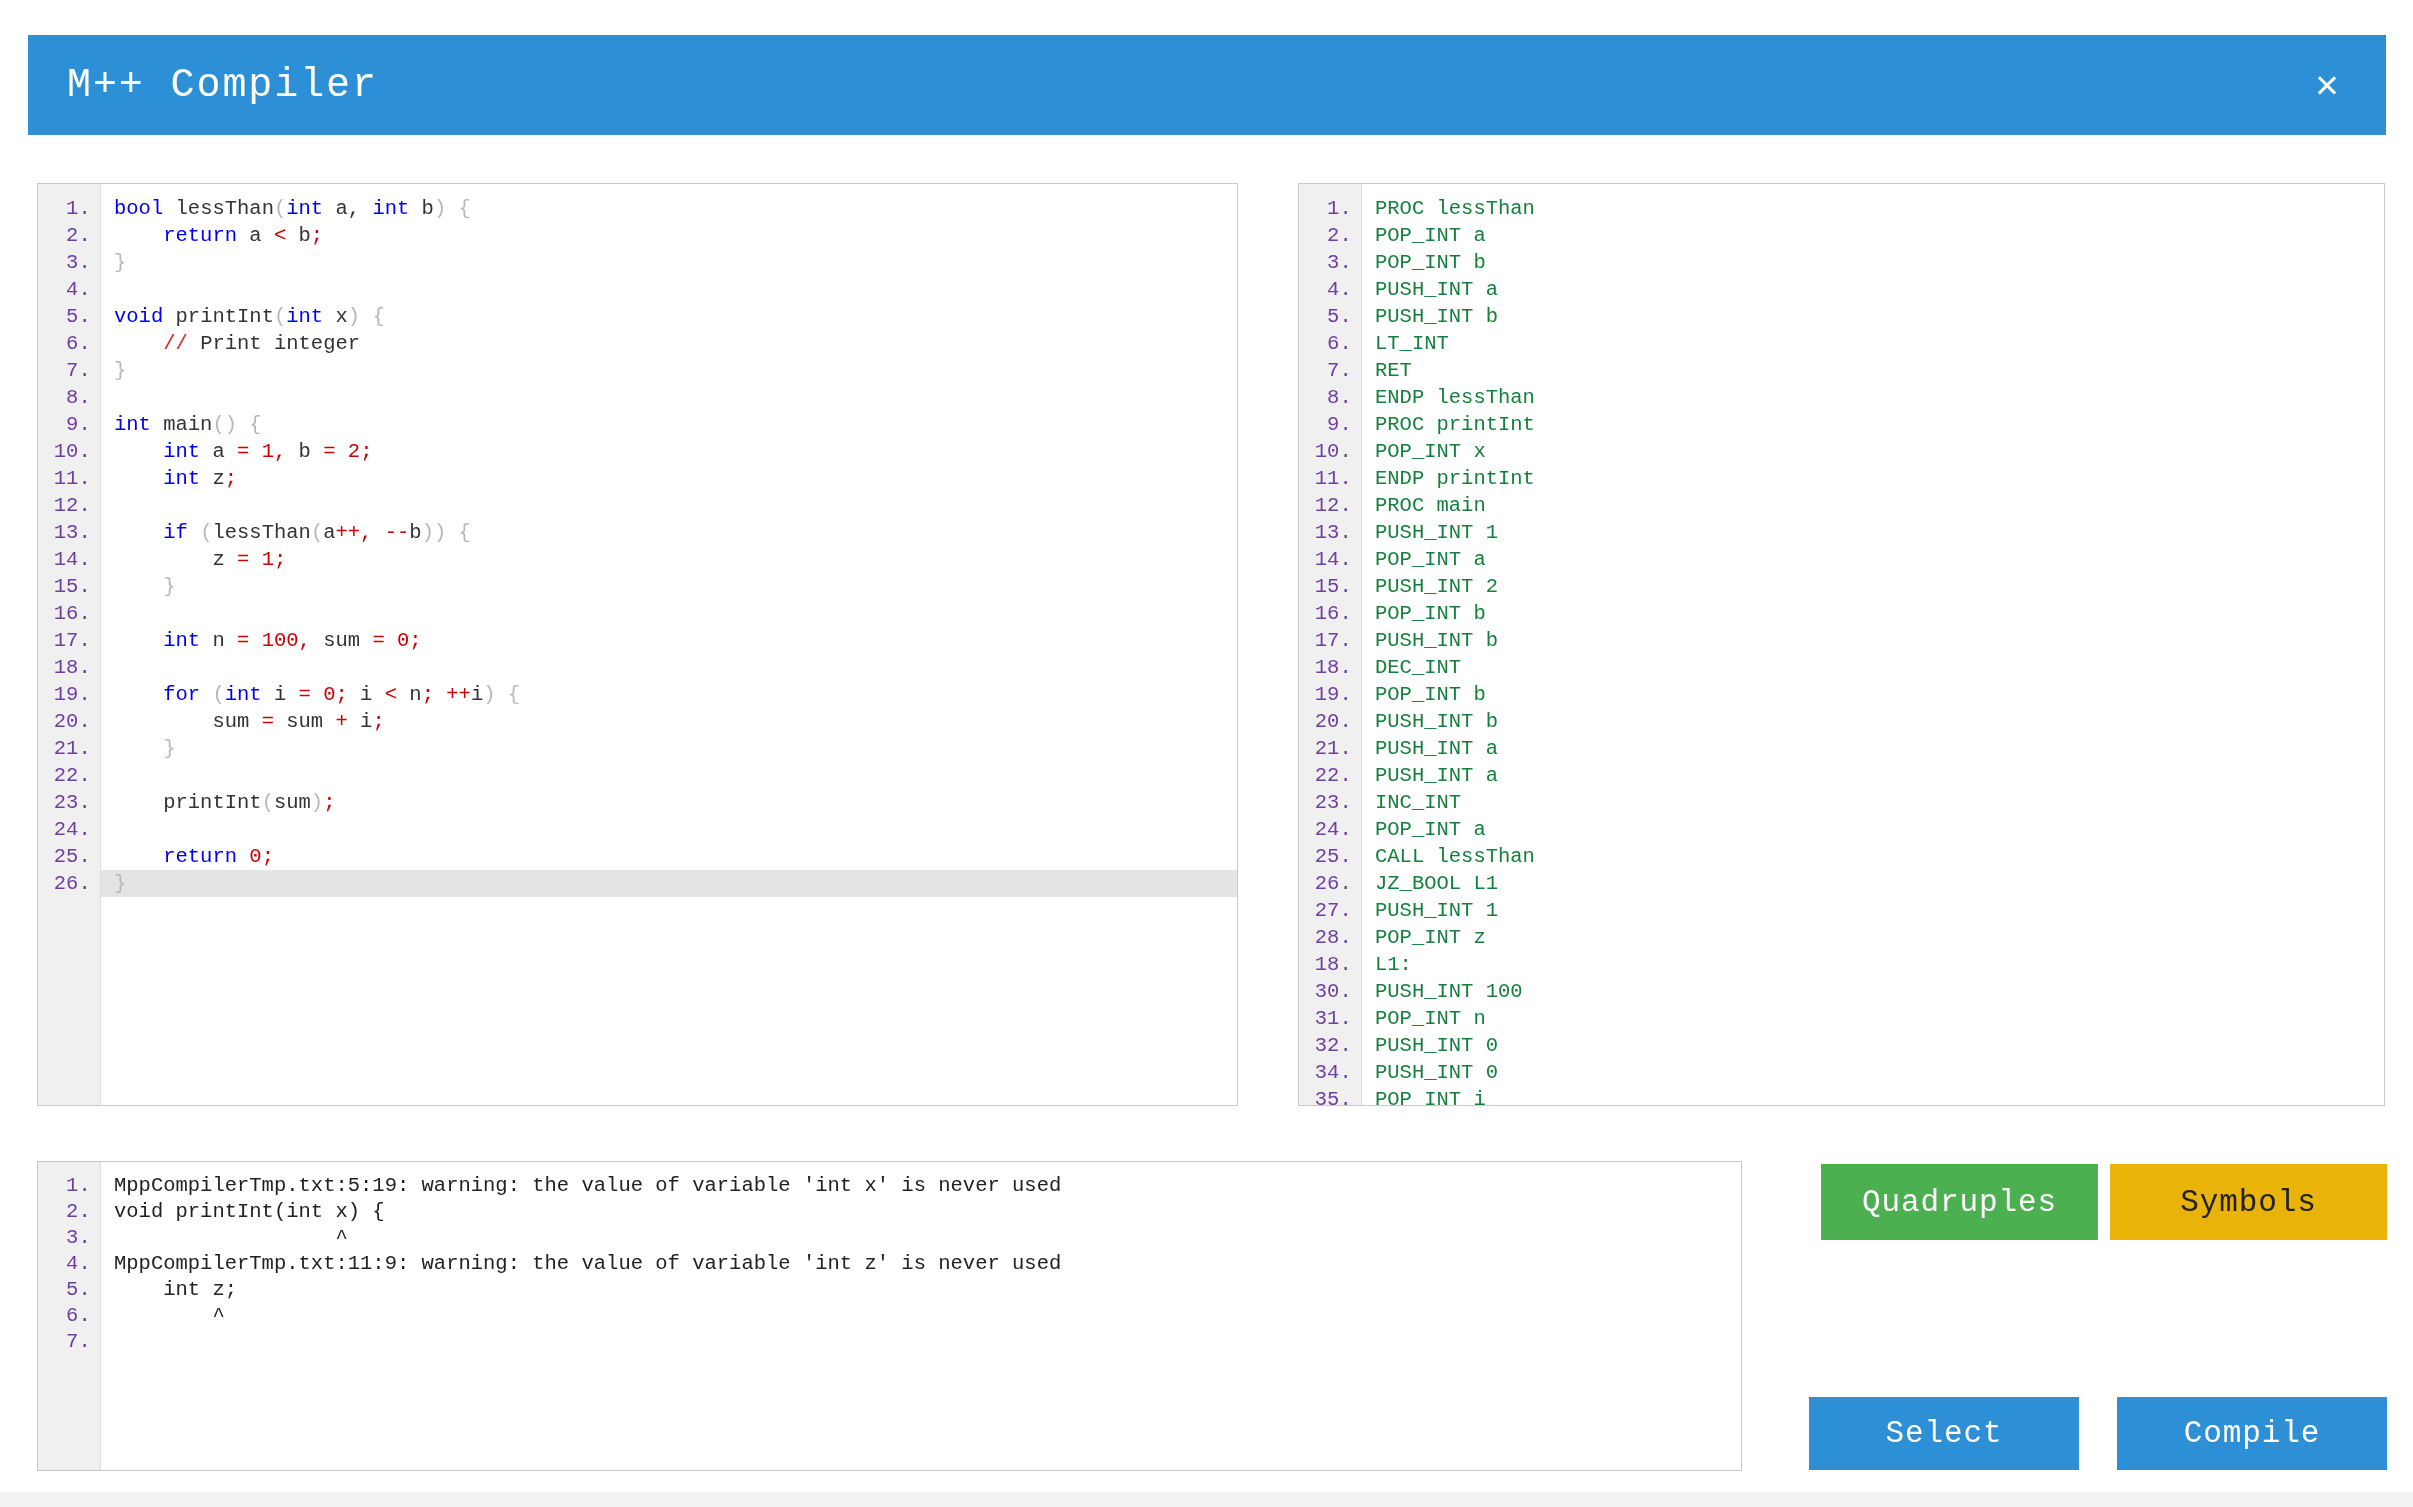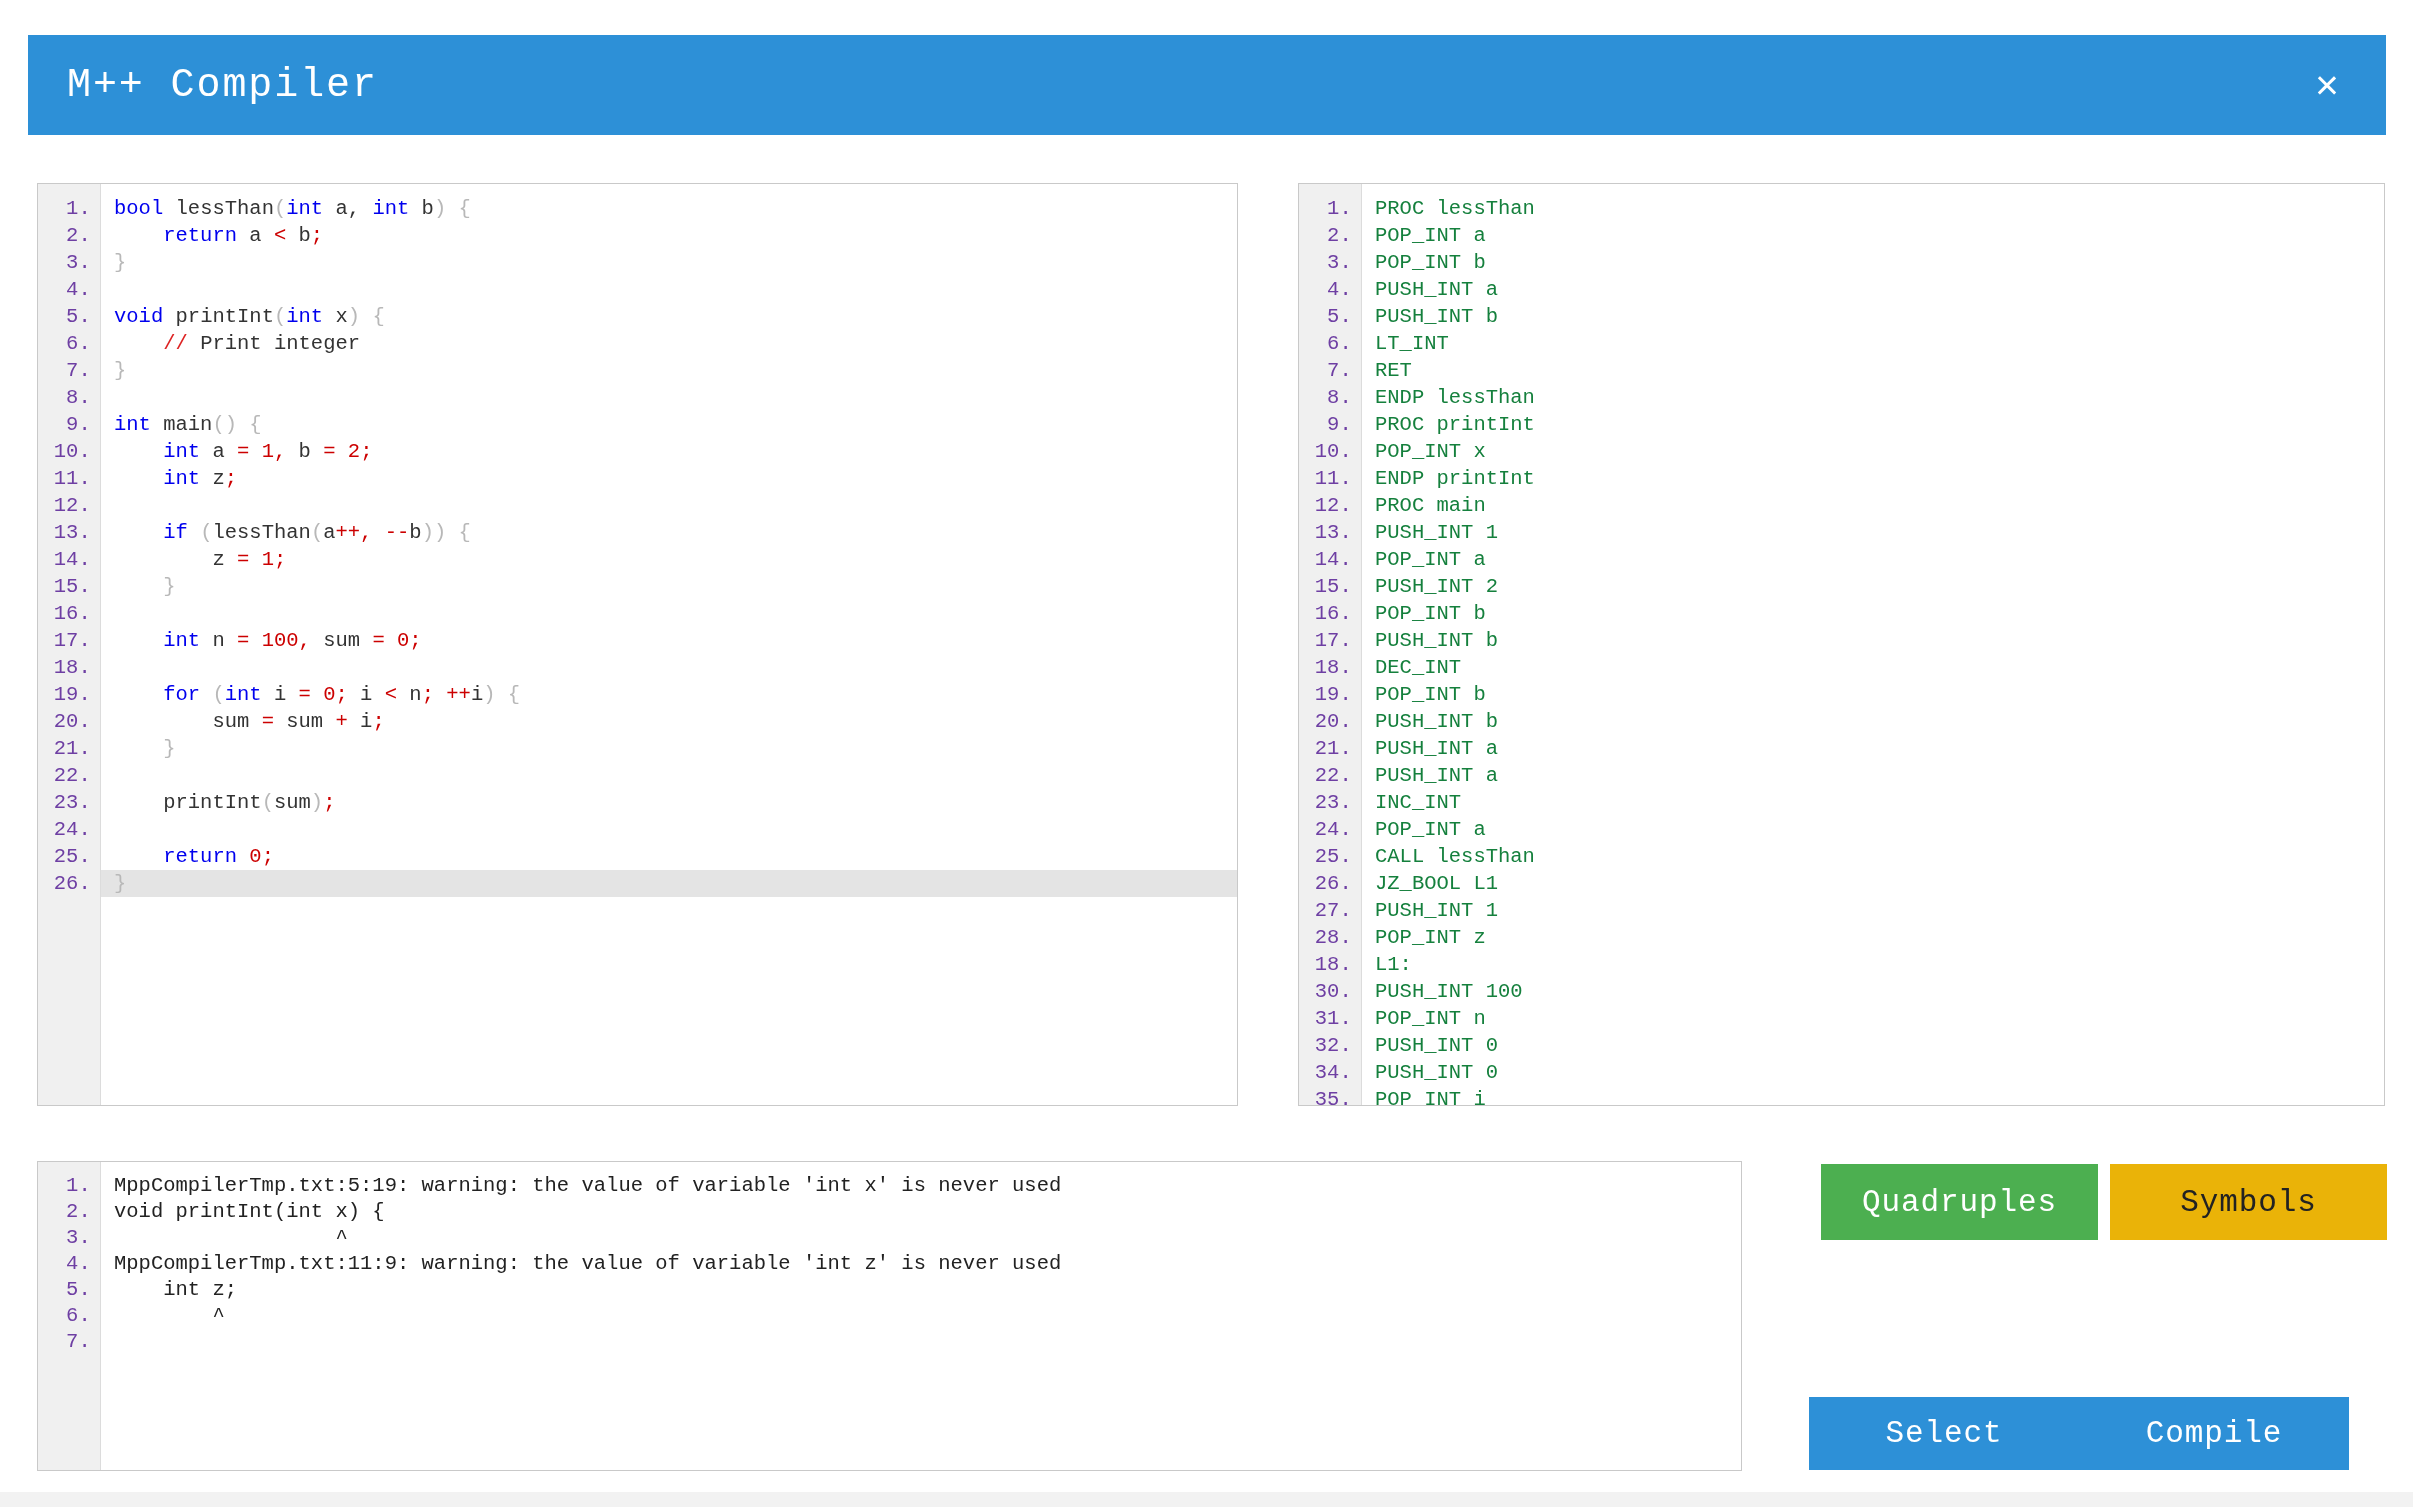--- a/index.html
+++ b/index.html
@@ -149,21 +149,21 @@
     margin-left: 12px;
   }
   .tab.active { background: #4caf50; color: #ffffff; }
   .tab.inactive { background: #eab308; color: #222222; }
 
   .action-buttons {
     position: absolute;
     left: 1809px; top: 1397px;
     width: 578px; height: 73px;
     display: flex;
-    justify-content: flex-start;
+    justify-content: space-between;
   }
   .action-btn {
     width: 270px; height: 73px;
     background: #2d90d7;
     color: #ffffff;
     font-size: 31px;
     display: flex;
     align-items: center;
     justify-content: center;
     cursor: pointer;

